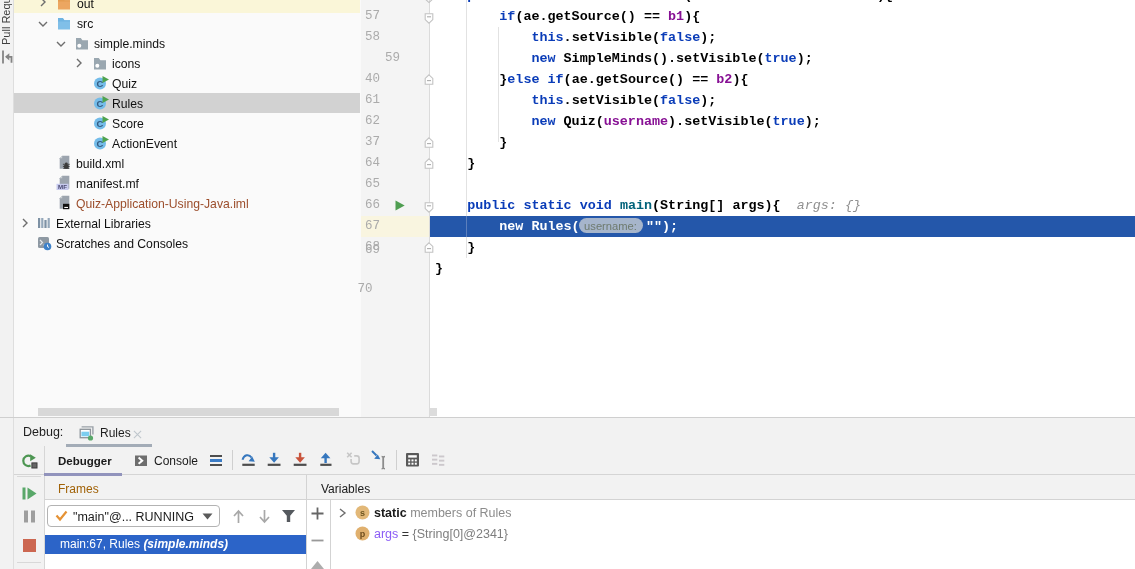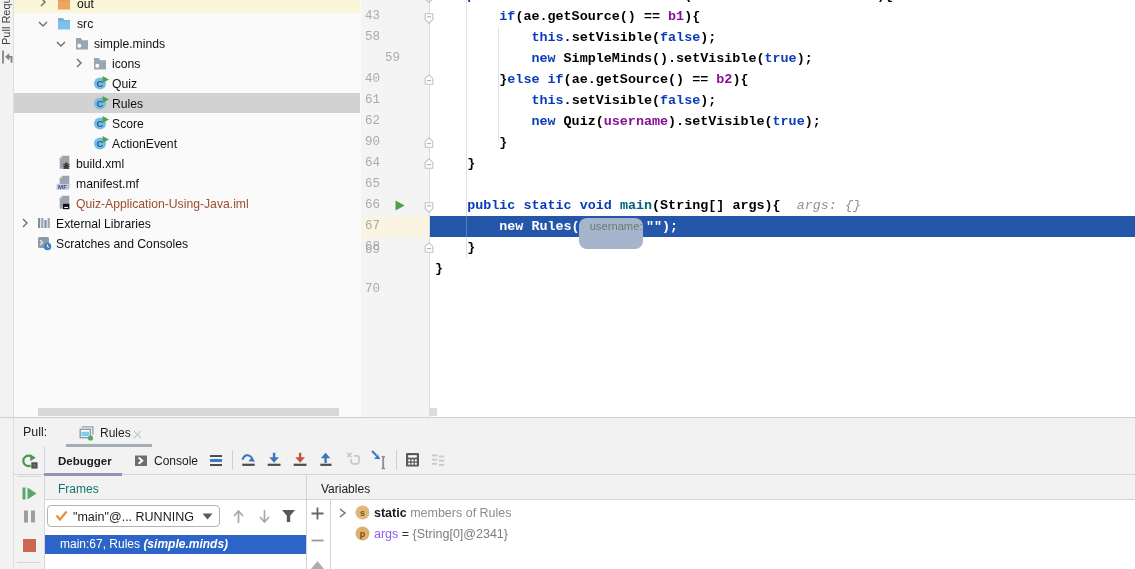--- a/index.html
+++ b/index.html
@@ -147,34 +147,34 @@
 <div class="abs" style="left:429px; top:0; width:1px; height:417px; background:#DBDBDB;"></div>
 
 <div class="abs" style="left:361px; top:216px; width:68px; height:21px; background:#F9F5E0;"></div>
 <div class="abs" style="left:430px; top:216px; width:705px; height:21px; background:#2457AA;"></div>
 
 <div class="abs" style="left:466px; top:0px; width:1px; height:216px; background:#E2E2E2;"></div>
 <div class="abs" style="left:466px; top:237px; width:1px; height:21px; background:#E2E2E2;"></div>
 <div class="abs" style="left:466px; top:216px; width:1px; height:21px; background:#5C7FBC;"></div>
 <div class="abs" style="left:498px; top:27px; width:1px; height:115px; background:#E2E2E2;"></div>
 <div id="gutter">
-  <div class="lnum" style="left:350px; top:6px;">43</div>
+  <div class="lnum" style="left:350px; top:6px;">57</div>
   <div class="lnum" style="left:350px; top:27px;">58</div>
   <div class="lnum" style="left:370px; top:48px;">59</div>
   <div class="lnum" style="left:350px; top:69px;">40</div>
   <div class="lnum" style="left:350px; top:90px;">61</div>
   <div class="lnum" style="left:350px; top:111px;">62</div>
-  <div class="lnum" style="left:350px; top:132px;">90</div>
+  <div class="lnum" style="left:350px; top:132px;">37</div>
   <div class="lnum" style="left:350px; top:153px;">64</div>
   <div class="lnum" style="left:350px; top:174px;">65</div>
   <div class="lnum" style="left:350px; top:195px;">66</div>
   <div class="lnum" style="left:350px; top:216px;">67</div>
   <div class="lnum" style="left:350px; top:237px;">68</div>
   <div class="lnum" style="left:350px; top:240px;">69</div>
-  <div class="lnum" style="left:350px; top:279px;">70</div>
+  <div class="lnum" style="left:350px; top:279px;text-align:center;">70</div>
 
   <svg class="abs" style="left:424px; top:13px;" width="10" height="11" viewBox="0 0 10 11">
       <path d="M1.2 0.8 H8.8 V6.6 L5 10.2 L1.2 6.6 z" fill="#FEFEFE" stroke="#C2C2C2" stroke-width="1.1"></path>
       <path d="M3 3.8 h4" stroke="#ADADAD" stroke-width="1.1"></path>
     </svg>
   <svg class="abs" style="left:424px; top:74px;" width="10" height="11" viewBox="0 0 10 11">
       <path d="M5 0.8 L8.8 4.4 V10.2 H1.2 V4.4 z" fill="#FEFEFE" stroke="#C2C2C2" stroke-width="1.1"></path>
       <path d="M3 6.6 h4" stroke="#ADADAD" stroke-width="1.1"></path>
     </svg>
   <svg class="abs" style="left:424px; top:137px;" width="10" height="11" viewBox="0 0 10 11">
@@ -209,34 +209,34 @@
   <div class="code-line" style="left:435px; top:6px;">        <span class="kw">if</span>(ae.getSource() == <span class="fld">b1</span>){</div>
   <div class="code-line" style="left:435px; top:27px;">            <span class="kw">this</span>.setVisible(<span class="kw">false</span>);</div>
   <div class="code-line" style="left:435px; top:48px;">            <span class="kw">new</span> SimpleMinds().setVisible(<span class="kw">true</span>);</div>
   <div class="code-line" style="left:435px; top:69px;">        }<span class="kw">else</span> <span class="kw">if</span>(ae.getSource() == <span class="fld">b2</span>){</div>
   <div class="code-line" style="left:435px; top:90px;">            <span class="kw">this</span>.setVisible(<span class="kw">false</span>);</div>
   <div class="code-line" style="left:435px; top:111px;">            <span class="kw">new</span> Quiz(<span class="fld">username</span>).setVisible(<span class="kw">true</span>);</div>
   <div class="code-line" style="left:435px; top:132px;">        }</div>
   <div class="code-line" style="left:435px; top:153px;">    }</div>
   <div class="code-line" style="left:435px; top:195px;">    <span class="kw">public</span> <span class="kw">static</span> <span class="kw">void</span> <span style="color:#00627A;">main</span>(String[] args){  <span class="hint">args: {}</span></div>
   <div class="code-line" style="left:435px; top:216px; color:#FFFFFF;">        new Rules(</div>
-  <div class="abs" style="left:578.5px; top:218px; width:64px; height:31px; background:#A6B5CB; border-radius:8px; font-size:11.2px; line-height:16.5px; text-align:right; color:#6E7A6E;">username:</div>
+  <div class="abs" style="left:578.5px; top:218px; width:64px; height:15px; background:#A6B5CB; border-radius:8px; font-size:11.2px; line-height:16.5px; text-align:center; color:#6E7A6E;">username:</div>
   <div class="code-line" style="left:646px; top:216px; color:#FFFFFF;">"");</div>
   <div class="code-line" style="left:435px; top:237px; color:#FFFFFF;"><span style="color:#000;">    }</span></div>
   <div class="code-line" style="left:435px; top:258px;">}</div>
 </div>
 
 <div class="abs" style="left:38px; top:408px; width:301px; height:8px; background:#D8D8D8;"></div>
 <div class="abs" style="left:430px; top:408px; width:7px; height:8px; background:#DCDCDC;"></div>
 
 <div class="abs" style="left:0; top:417px; width:1135px; height:1px; background:#CFCFCF;"></div>
 <div class="abs" style="left:14px; top:418px; width:1121px; height:151px; background:#F2F2F2;"></div>
 <div id="debug">
 
-  <div class="abs" style="left:23px; top:425px; font-size:12.5px; color:#1E1E1E;">Pull:</div>
+  <div class="abs" style="left:23px; top:425px; font-size:12.5px; color:#1E1E1E;">Debug:</div>
   <svg class="abs" style="left:79px; top:425px;" width="16" height="16" viewBox="0 0 16 16">
     <path d="M2.6 1.9 H13.9 V9.5" fill="none" stroke="#9AA1A8" stroke-width="1.4"></path>
     <rect x="1.2" y="4.3" width="10.2" height="8.4" fill="#FFFFFF" stroke="#8C939A" stroke-width="1.3"></rect>
     <rect x="2.4" y="6.7" width="7.8" height="4.6" fill="#7CCEF0"></rect>
     <circle cx="11.5" cy="13" r="2.6" fill="#59A869"></circle>
   </svg>
   <div class="abs" style="left:100px; top:426px; font-size:12px; color:#1E1E1E;">Rules</div>
   <svg class="abs" style="left:133px; top:430px;" width="9" height="9" viewBox="0 0 10 10">
       <path d="M1 1 L9 9 M9 1 L1 9" stroke="#BFC6CC" stroke-width="1.2"></path>
     </svg>
@@ -332,21 +332,21 @@
   </svg>
   <svg class="abs" style="left:23px; top:510px;" width="13" height="13" viewBox="0 0 13 13">
     <rect x="1" y="0.5" width="4" height="12" fill="#9E9E9E"></rect>
     <rect x="8" y="0.5" width="4" height="12" fill="#9E9E9E"></rect>
   </svg>
   <div class="abs" style="left:23px; top:539px; width:13px; height:13px; background:#CC6751;"></div>
   <div class="abs" style="left:17px; top:476px; width:24px; height:1px; background:#D8D8D8;"></div>
   <div class="abs" style="left:17px; top:562px; width:24px; height:1px; background:#D8D8D8;"></div>
 
   <div class="abs" style="left:45px; top:499px; width:1090px; height:1px; background:#D3D3D3;"></div>
-  <div class="abs" style="left:58px; top:482px; font-size:12px; color:#0f766e;">Frames</div>
+  <div class="abs" style="left:58px; top:482px; font-size:12px; color:#a16207;">Frames</div>
   <div class="abs" style="left:321px; top:482px; font-size:12px; color:#202020;">Variables</div>
   <div class="abs" style="left:306px; top:475px; width:1px; height:94px; background:#D3D3D3;"></div>
 
   <div class="abs" style="left:45px; top:500px; width:261px; height:69px; background:#FFFFFF;"></div>
   <div class="abs" style="left:47px; top:505px; width:173px; height:22px; background:#FFFFFF; border:1px solid #B3B3B3; border-radius:4px;"></div>
   <svg class="abs" style="left:55px; top:510px;" width="13" height="12" viewBox="0 0 13 12">
       <path d="M1.5 5.5 L5 9.5 L11.5 1.5" fill="none" stroke="#E59235" stroke-width="2.2"></path>
     </svg>
   <div class="abs" style="left:73px; top:510px; font-size:12.5px; color:#1A1A1A;">"main"@... RUNNING</div>
   <svg class="abs" style="left:202px; top:513px;" width="11" height="7" viewBox="0 0 11 7">

